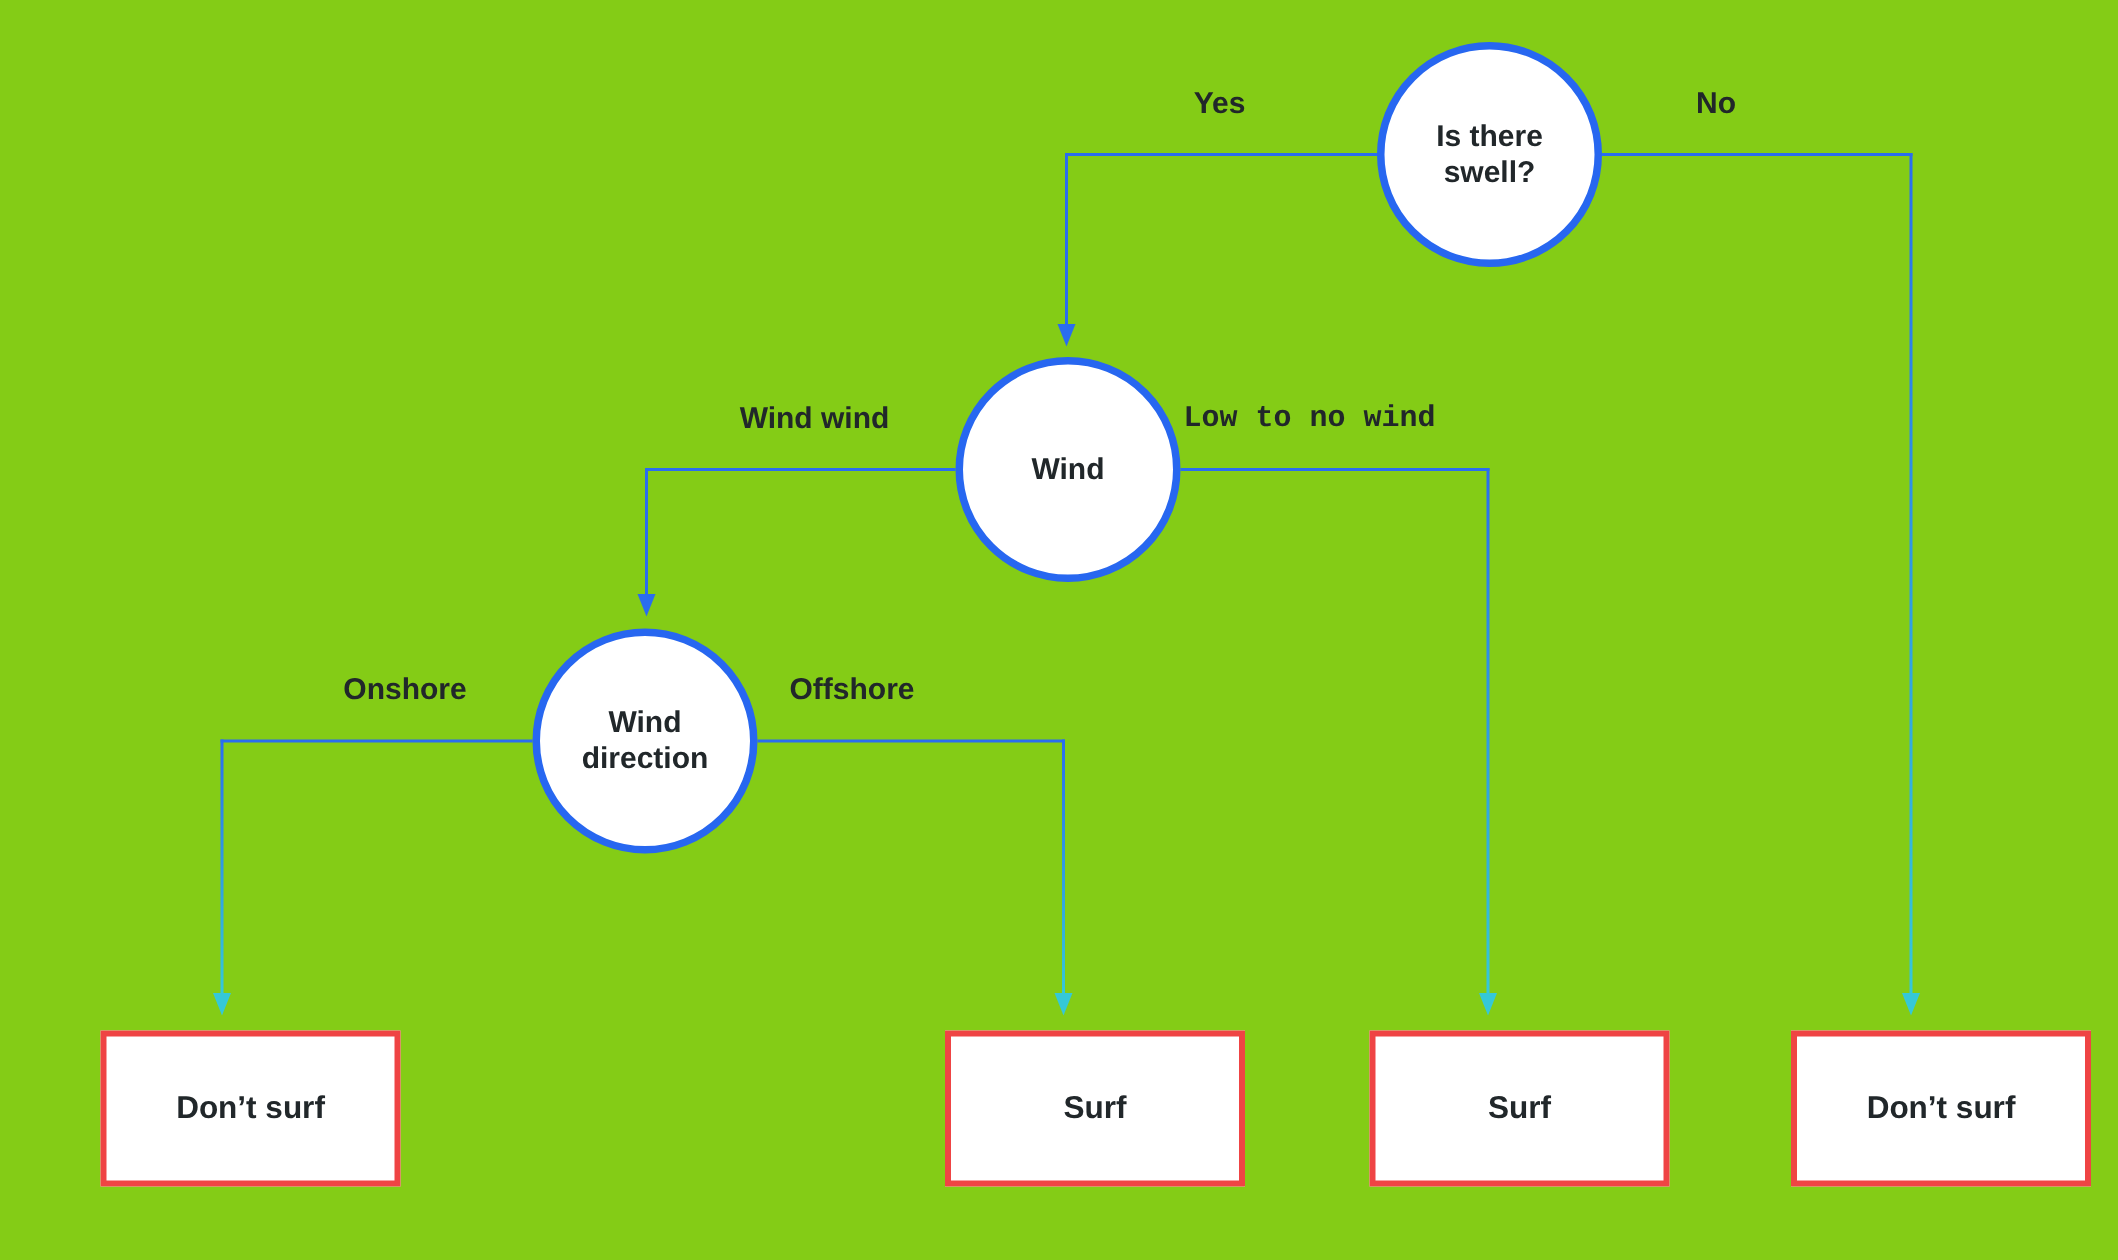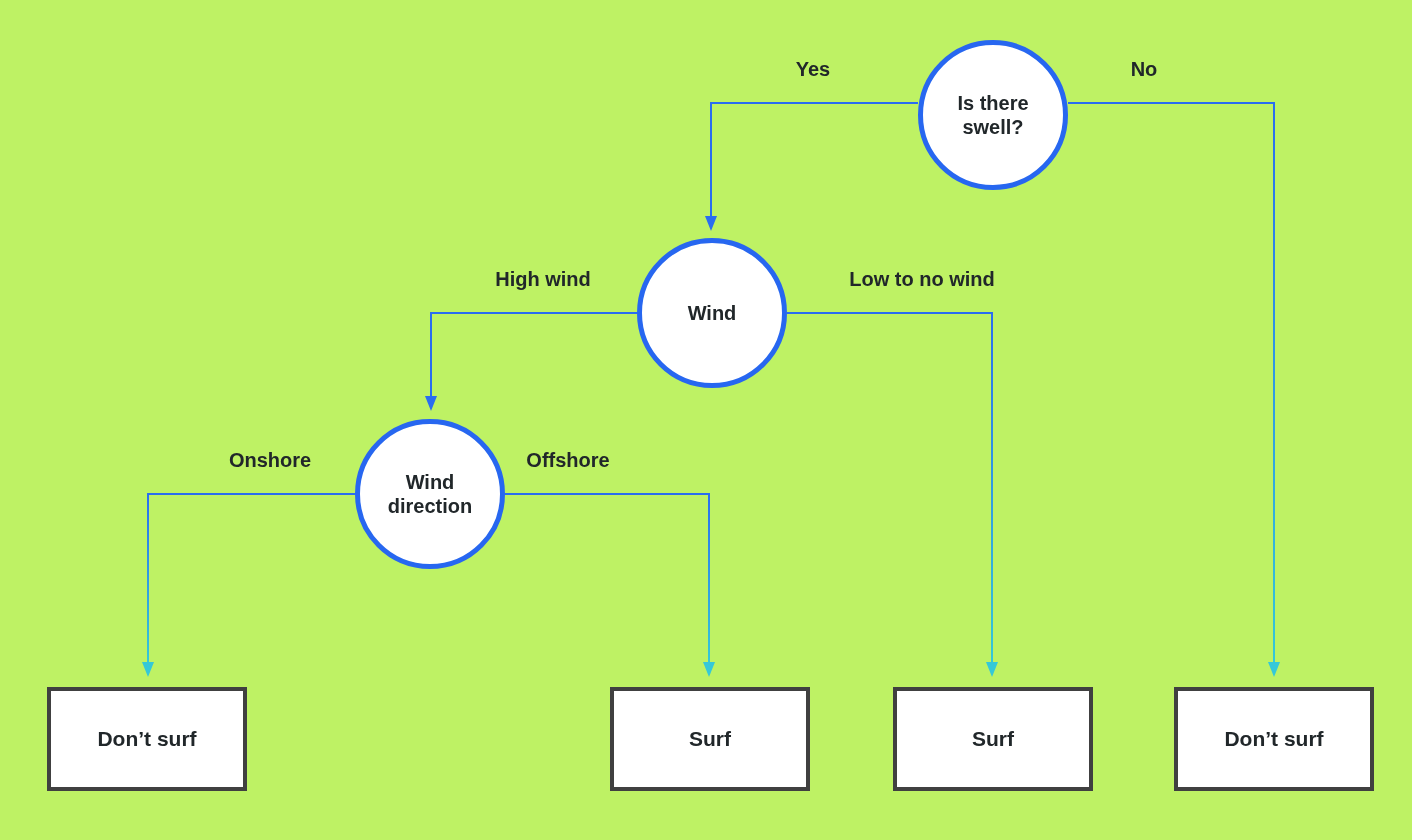--- a/index.html
+++ b/index.html
@@ -4,21 +4,21 @@
 <style>
   html, body {
     margin: 0;
     padding: 0;
     background: #ffffff;
   }
   .canvas {
     position: relative;
     width: 1412px;
     height: 840px;
-    background: #bef264;
+    background: #84cc16;
     font-family: "Liberation Sans", sans-serif;
     color: #21272a;
     overflow: hidden;
   }
   
   .hline {
     position: absolute;
     height: 2px;
     background: #2a6df0;
   }
@@ -64,65 +64,66 @@
     transform: translateX(-50%);
     font-weight: 600;
     font-size: 20px;
     white-space: nowrap;
   }
   
   .outcome {
     position: absolute;
     width: 192px;
     height: 96px;
-    border: 4px solid #404040;
+    border: 4px solid #ef4444;
     background: #ffffff;
     display: flex;
     align-items: center;
     justify-content: center;
     font-weight: 600;
     font-size: 21px;
+    margin-left: 20px;
   }
 </style>
 </head>
 <body>
 
 <div class="canvas">
 
   <div class="hline" style="left:710px; top:102px; width:208px;"></div>
   <div class="vline blue" style="left:710px; top:102px; height:114px;"></div>
   <div class="arrow" style="left:705px; top:216px;"></div>
   <div class="edge-label" style="left:813px; top:58px;">Yes</div>
 
   <div class="hline" style="left:1068px; top:102px; width:207px;"></div>
   <div class="vline grad" style="left:1273px; top:102px; height:560px;"></div>
   <div class="arrow cyan" style="left:1268px; top:662px;"></div>
   <div class="edge-label" style="left:1144px; top:58px;">No</div>
 
   <div class="hline" style="left:430px; top:312px; width:207px;"></div>
   <div class="vline blue" style="left:430px; top:312px; height:84px;"></div>
   <div class="arrow" style="left:425px; top:396px;"></div>
-  <div class="edge-label" style="left:543px; top:268px;">High wind</div>
+  <div class="edge-label" style="left:543px; top:268px;">Wind wind</div>
 
   <div class="hline" style="left:787px; top:312px; width:206px;"></div>
   <div class="vline grad" style="left:991px; top:312px; height:350px;"></div>
   <div class="arrow cyan" style="left:986px; top:662px;"></div>
-  <div class="edge-label" style="left:922px; top:268px;">Low to no wind</div>
+  <div class="edge-label" style="left:873px; top:268px;font-family:Liberation Mono, monospace;">Low to no wind</div>
 
   <div class="hline" style="left:147px; top:493px; width:208px;"></div>
   <div class="vline grad" style="left:147px; top:493px; height:169px;"></div>
   <div class="arrow cyan" style="left:142px; top:662px;"></div>
   <div class="edge-label" style="left:258px; top:449px;margin-left:12px;">Onshore</div>
 
   <div class="hline" style="left:505px; top:493px; width:205px;"></div>
   <div class="vline grad" style="left:708px; top:493px; height:169px;"></div>
   <div class="arrow cyan" style="left:703px; top:662px;"></div>
   <div class="edge-label" style="left:568px; top:449px;">Offshore</div>
 
-  <div class="node" style="left:918px; top:40px;">
+  <div class="node" style="left:918px; top:28px;">
     <span>Is there swell?</span>
   </div>
   <div class="node" style="left:637px; top:238px;">
     <span>Wind</span>
   </div>
   <div class="node" style="left:355px; top:419px;">
     <span>Wind direction</span>
   </div>
 
   <div class="outcome" style="left:47px; top:687px;">Don’t surf</div>

